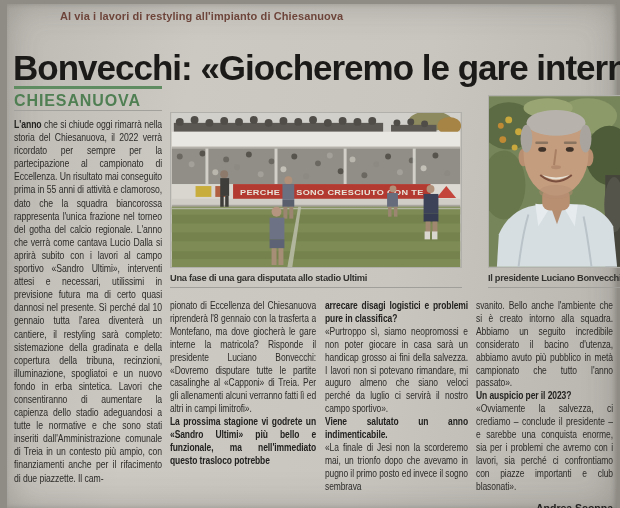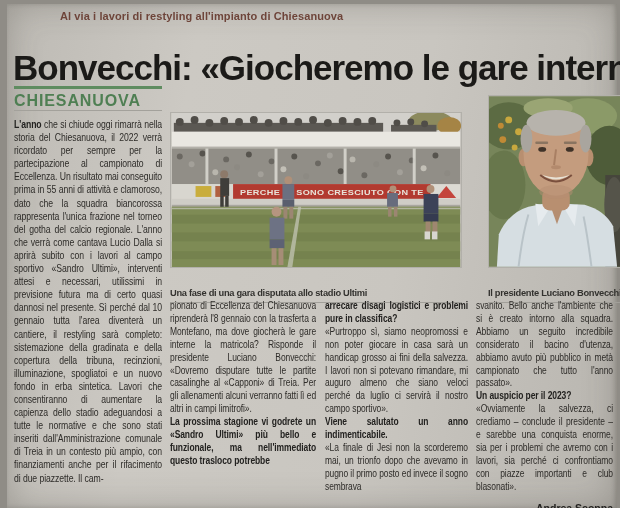--- a/index.html
+++ b/index.html
@@ -42,21 +42,21 @@
   .byline{
     position:absolute;left:469px;top:498px;width:137px;
     text-align:right;font-weight:700;font-size:10.5px;color:#232220;
   }
   figure{margin:0;padding:0;position:absolute;}
   .fig-match{left:163px;top:108px;width:292px;}
   .fig-president{left:469px;top:91px;width:137px;margin-left:12px;}
   figure svg{display:block;border:1px solid #b2b0aa;box-sizing:border-box;}
   figcaption{
     font-size:9.3px;font-weight:700;color:#33322f;letter-spacing:-.3px;
-    padding:20px 0 4px 0;white-space:nowrap;
+    padding:5px 0 4px 0;white-space:nowrap;
     border-bottom:1px solid #a19f99;
   }
 </style>
 </head>
 <body>
 
 <div class="page">
 
   <div class="kicker">Al via i lavori di restyling all'impianto di Chiesanuova</div>
   <h1 class="headline">Bonvecchi: «Giocheremo le gare interne a Treia»</h1>

